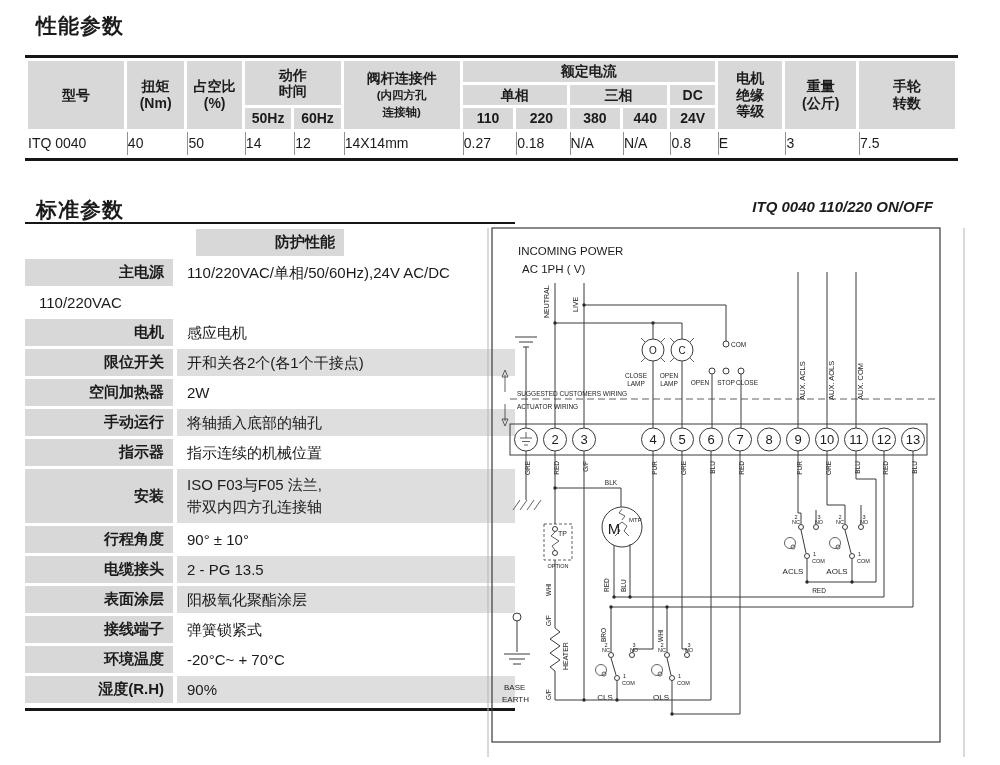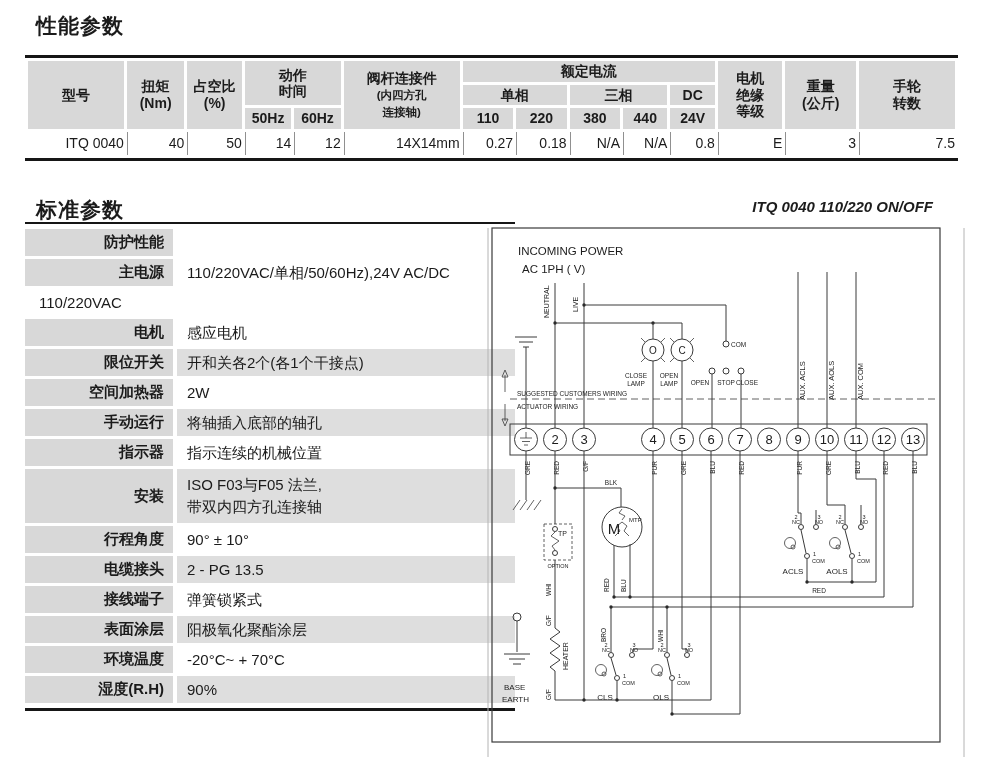--- a/index.html
+++ b/index.html
@@ -15,39 +15,39 @@
   
   .perf-wrap{position:absolute;left:25px;top:55px;width:933px;
     border-top:3px solid #161616;border-bottom:3px solid #161616;}
   table.perf{width:100%;border-collapse:separate;border-spacing:3px;table-layout:fixed;}
   table.perf th{
     background:#d8d8d8;font-weight:bold;font-size:14px;line-height:1.18;
     text-align:center;vertical-align:middle;white-space:pre-line;padding:2px 0;
   }
   table.perf th .sub{font-size:11.5px;font-weight:bold;}
   table.perf td{
-    background:#fff;font-size:14px;text-align:right;vertical-align:middle;
+    background:#fff;font-size:14px;text-align:left;vertical-align:middle;
     padding:3px 0 4px 0;border-left:1px solid #909090;
   }
   table.perf td:first-child{border-left:none;}
 
   
   .spec-wrap{position:absolute;left:25px;top:222px;width:490px;
     border-top:2px solid #161616;border-bottom:3px solid #161616;padding:2px 0;}
   .spec-row{display:flex;margin:3px 0;}
   .spec-label{
     width:148px;background:#d8d8d8;font-weight:bold;font-size:15px;
     text-align:right;padding-right:9px;box-sizing:border-box;
     display:flex;align-items:center;justify-content:flex-end;
   }
   .spec-value{
     flex:1;margin-left:4px;font-size:15px;padding-left:10px;
     display:flex;align-items:center;white-space:pre-line;line-height:1.45;
   }
-  .spec-row{height:27px;}
+  .spec-row{height:27px;justify-content:center;}
   .spec-row.tall{height:54px;}
   .spec-row.shade .spec-value{background:#dedede;}
 
   
   #diagram{position:absolute;left:484px;top:190px;}
   svg text{fill:#1c1c1c;stroke:none;font-family:"Liberation Sans","DejaVu Sans",sans-serif;}
   .wire{stroke:#3a3a3a;stroke-width:1;fill:none;}
   .wire2{stroke:#3a3a3a;stroke-width:1.2;fill:none;}
   .thin{stroke:#3a3a3a;stroke-width:0.8;fill:none;}
   .dot{fill:#2a2a2a;stroke:none;}
@@ -174,27 +174,27 @@
 带双内四方孔连接轴</div>
     </div>
   <div class="spec-row">
       <div class="spec-label">行程角度</div>
       <div class="spec-value">90° ± 10°</div>
     </div>
   <div class="spec-row shade">
       <div class="spec-label">电缆接头</div>
       <div class="spec-value">2 - PG 13.5</div>
     </div>
+  <div class="spec-row shade">
+      <div class="spec-label">表面涂层</div>
+      <div class="spec-value">阳极氧化聚酯涂层</div>
+    </div>
   <div class="spec-row">
       <div class="spec-label">接线端子</div>
       <div class="spec-value">弹簧锁紧式</div>
-    </div>
-  <div class="spec-row shade">
-      <div class="spec-label">表面涂层</div>
-      <div class="spec-value">阳极氧化聚酯涂层</div>
     </div>
   <div class="spec-row">
       <div class="spec-label">环境温度</div>
       <div class="spec-value">-20°C~ + 70°C</div>
     </div>
   <div class="spec-row shade">
       <div class="spec-label">湿度(R.H)</div>
       <div class="spec-value">90%</div>
     </div>
 </div>

